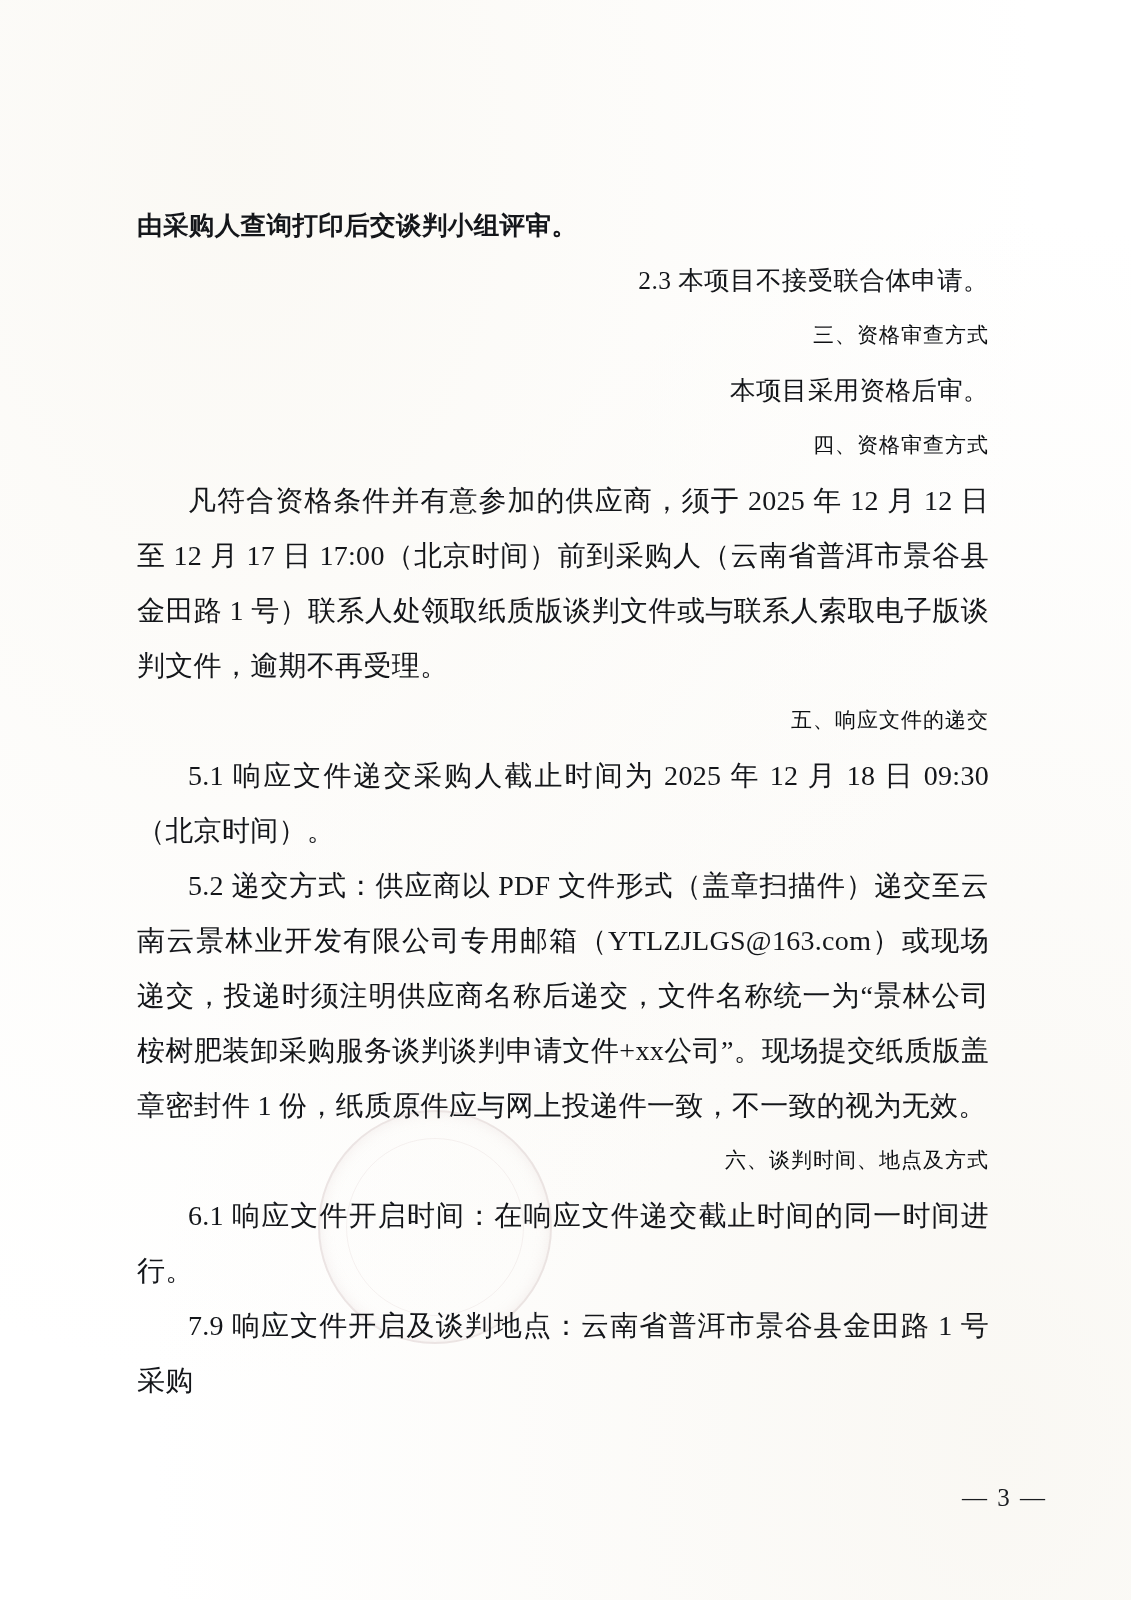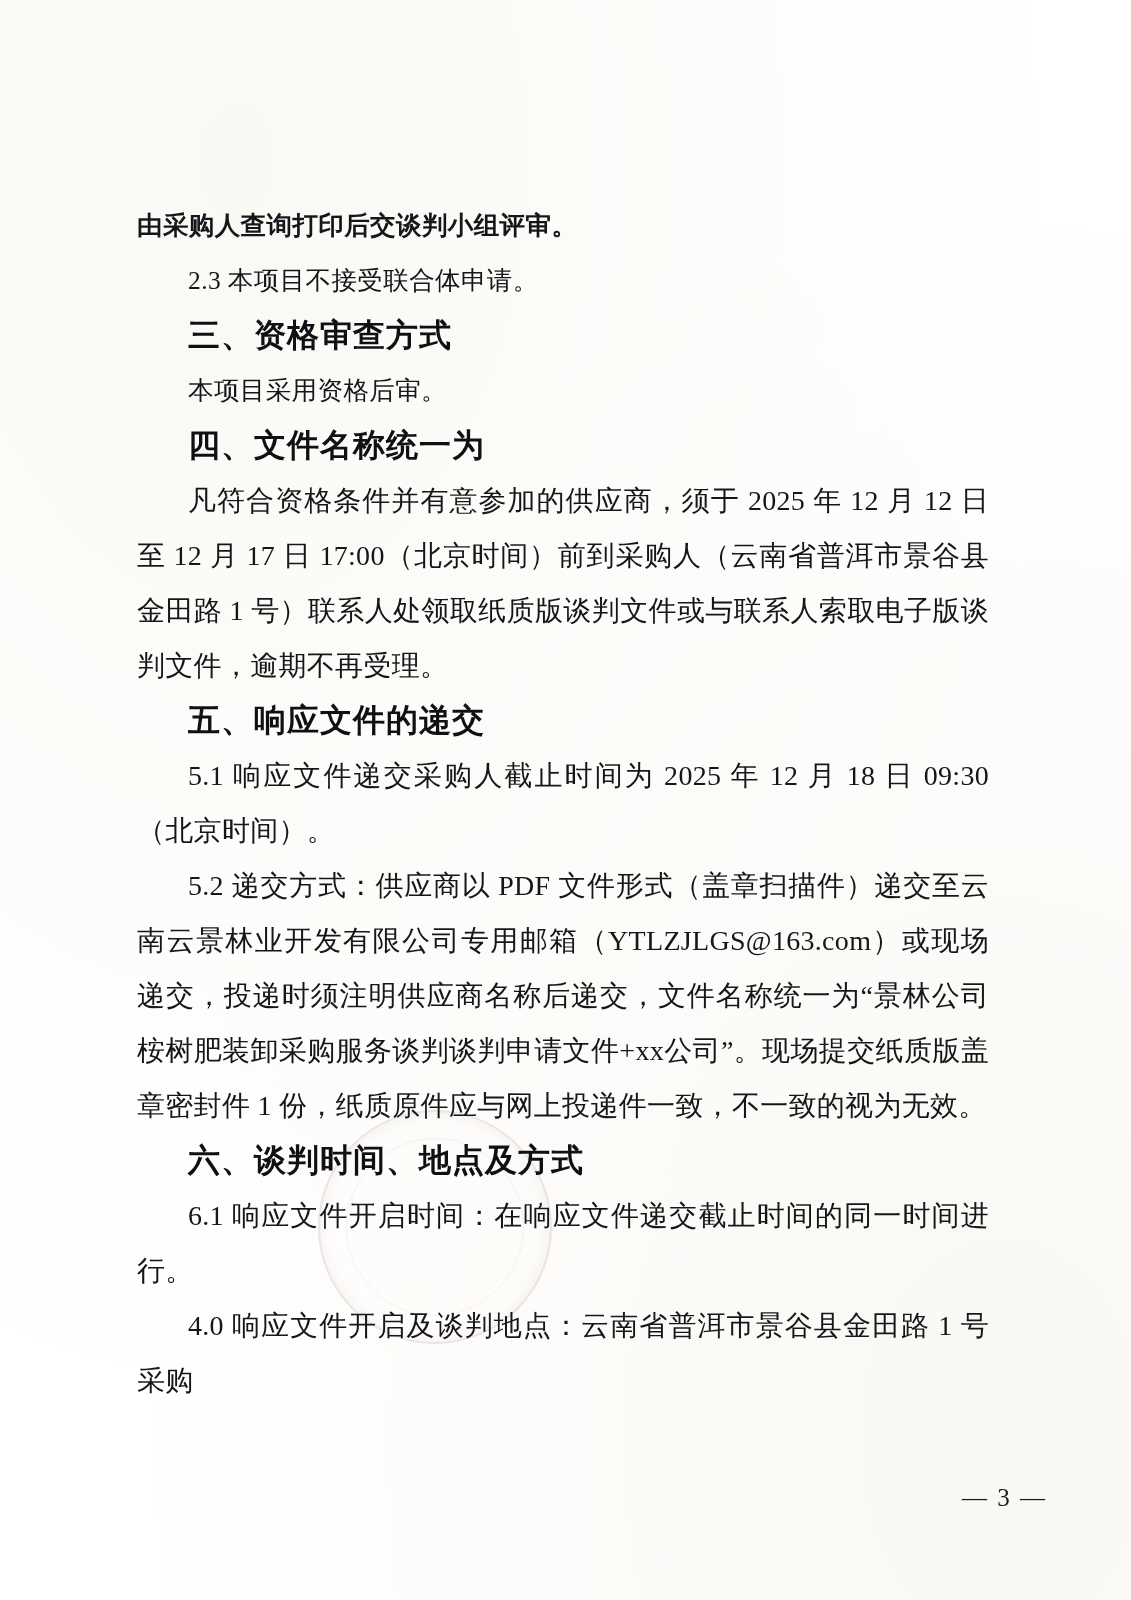--- a/index.html
+++ b/index.html
@@ -34,32 +34,33 @@
     width: 852px;
   }
   .line {
     font-size: 25.5px;
     line-height: 55px;
     color: #14161a;
     letter-spacing: 0.4px;
     white-space: pre;
   }
   .heading {
-    font-size: 32px;
+    font-size: 21px;
     line-height: 55px;
-    font-weight: bold;
+    font-weight: normal;
     color: #0e1013;
     letter-spacing: 1px;
     white-space: pre;
   }
   .bold-line {
     font-weight: bold;
   }
   .indent {
     padding-left: 51px;
+    text-align: right;
   }
   .blockpara {
     font-size: 28px;
     line-height: 55px;
     color: #14161a;
     letter-spacing: 0.3px;
     text-align: justify;
     text-justify: inter-character;
     text-indent: 51px;
   }
@@ -100,33 +101,33 @@
   <div class="content">
 
     <div class="line bold-line">由采购人查询打印后交谈判小组评审。</div>
 
     <div class="line indent">2.3 本项目不接受联合体申请。</div>
 
     <div class="heading indent">三、资格审查方式</div>
 
     <div class="line indent">本项目采用资格后审。</div>
 
-    <div class="heading indent">四、文件名称统一为</div>
+    <div class="heading indent">四、资格审查方式</div>
 
     <div class="blockpara">凡符合资格条件并有意参加的供应商，须于 2025 年 12 月 12 日至 12 月 17 日 17:00（北京时间）前到采购人（云南省普洱市景谷县金田路 1 号）联系人处领取纸质版谈判文件或与联系人索取电子版谈判文件，逾期不再受理。</div>
 
     <div class="heading indent">五、响应文件的递交</div>
 
     <div class="blockpara">5.1 响应文件递交采购人截止时间为 2025 年 12 月 18 日 09:30（北京时间）。</div>
 
     <div class="blockpara">5.2 递交方式：供应商以 PDF 文件形式（盖章扫描件）递交至云南云景林业开发有限公司专用邮箱（YTLZJLGS@163.com）或现场递交，投递时须注明供应商名称后递交，文件名称统一为“景林公司桉树肥装卸采购服务谈判谈判申请文件+xx公司”。现场提交纸质版盖章密封件 1 份，纸质原件应与网上投递件一致，不一致的视为无效。</div>
 
 
     <div class="heading indent">六、谈判时间、地点及方式</div>
 
     <div class="blockpara">6.1 响应文件开启时间：在响应文件递交截止时间的同一时间进行。</div>
 
-    <div class="blockpara">4.0 响应文件开启及谈判地点：云南省普洱市景谷县金田路 1 号采购</div>
+    <div class="blockpara">7.9 响应文件开启及谈判地点：云南省普洱市景谷县金田路 1 号采购</div>
 
   </div>
 
   <div class="footer">— 3 —</div>
 </div>
 
 </body></html>

